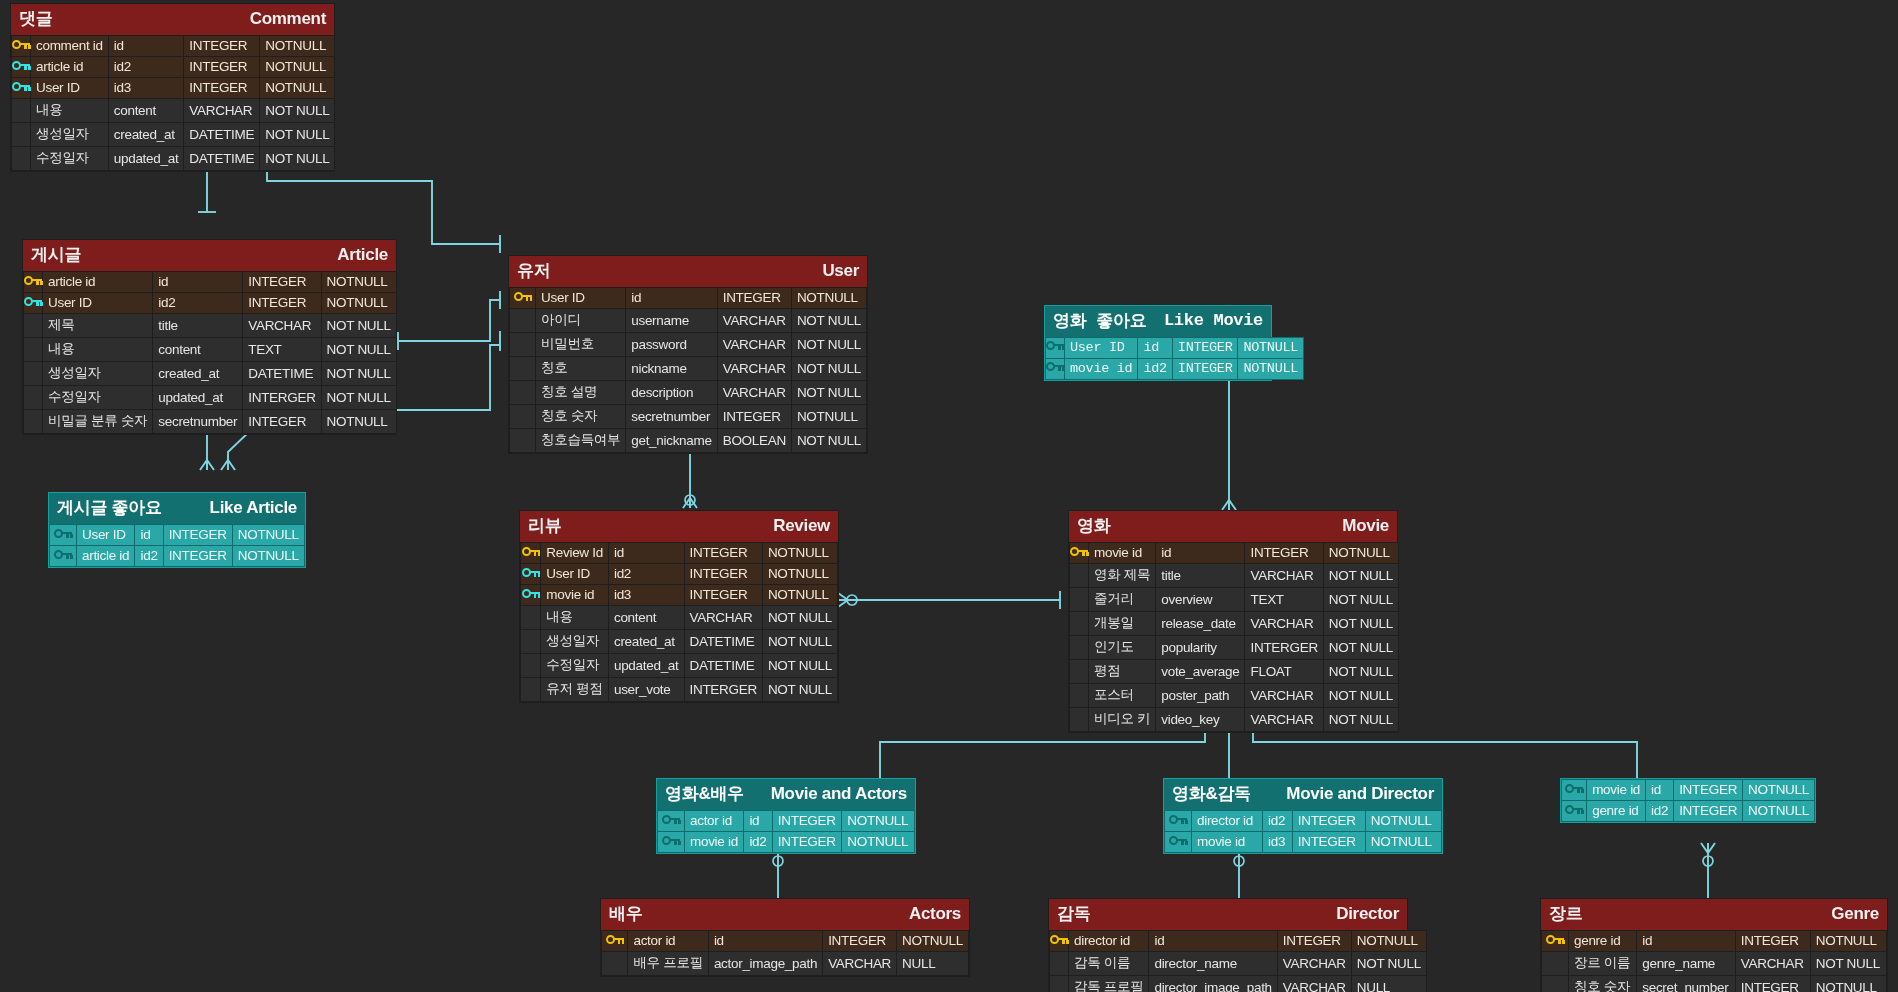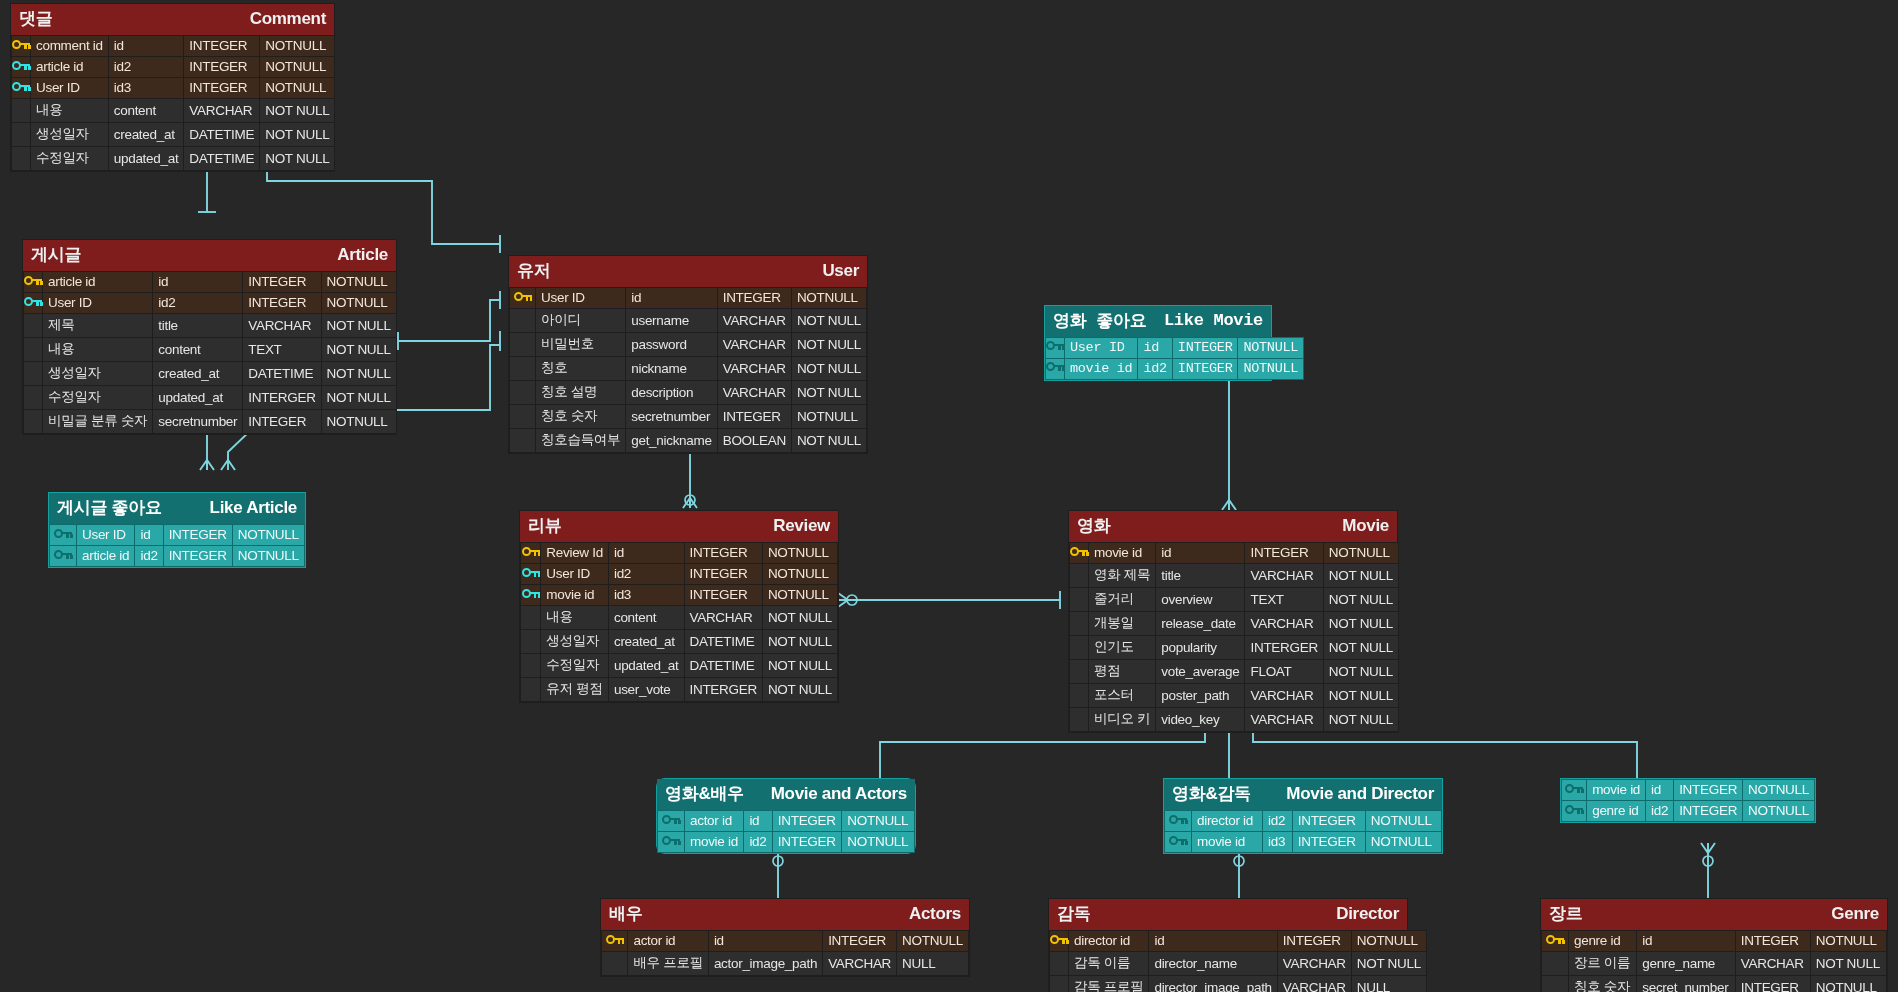--- a/index.html
+++ b/index.html
@@ -542,21 +542,21 @@
       <div class="row">
         <div class="cell c-key"></div>
         <div class="cell c-kr">비디오 키</div>
         <div class="cell c-en">video_key</div>
         <div class="cell c-type">VARCHAR</div>
         <div class="cell c-null">NOT NULL</div>
       </div>
     </div>
   </div>
 
-  <div class="entity ent-teal" style="left:656px; top:778px; width:260px;border-radius:9px;">
+  <div class="entity ent-teal" style="left:656px; top:778px; width:260px;">
     <div class="ent-title">
       <span class="kr">영화&amp;배우</span>
       <span class="en">Movie and Actors</span>
     </div>
     <div class="grid">
       <div class="row pk">
         <div class="cell c-key"><span class="keyico k-tealdark"><span class="ring"></span><span class="shaft"></span><span class="tooth1"></span><span class="tooth2"></span></span></div>
         <div class="cell c-kr">actor id</div>
         <div class="cell c-en">id</div>
         <div class="cell c-type">INTEGER</div>

